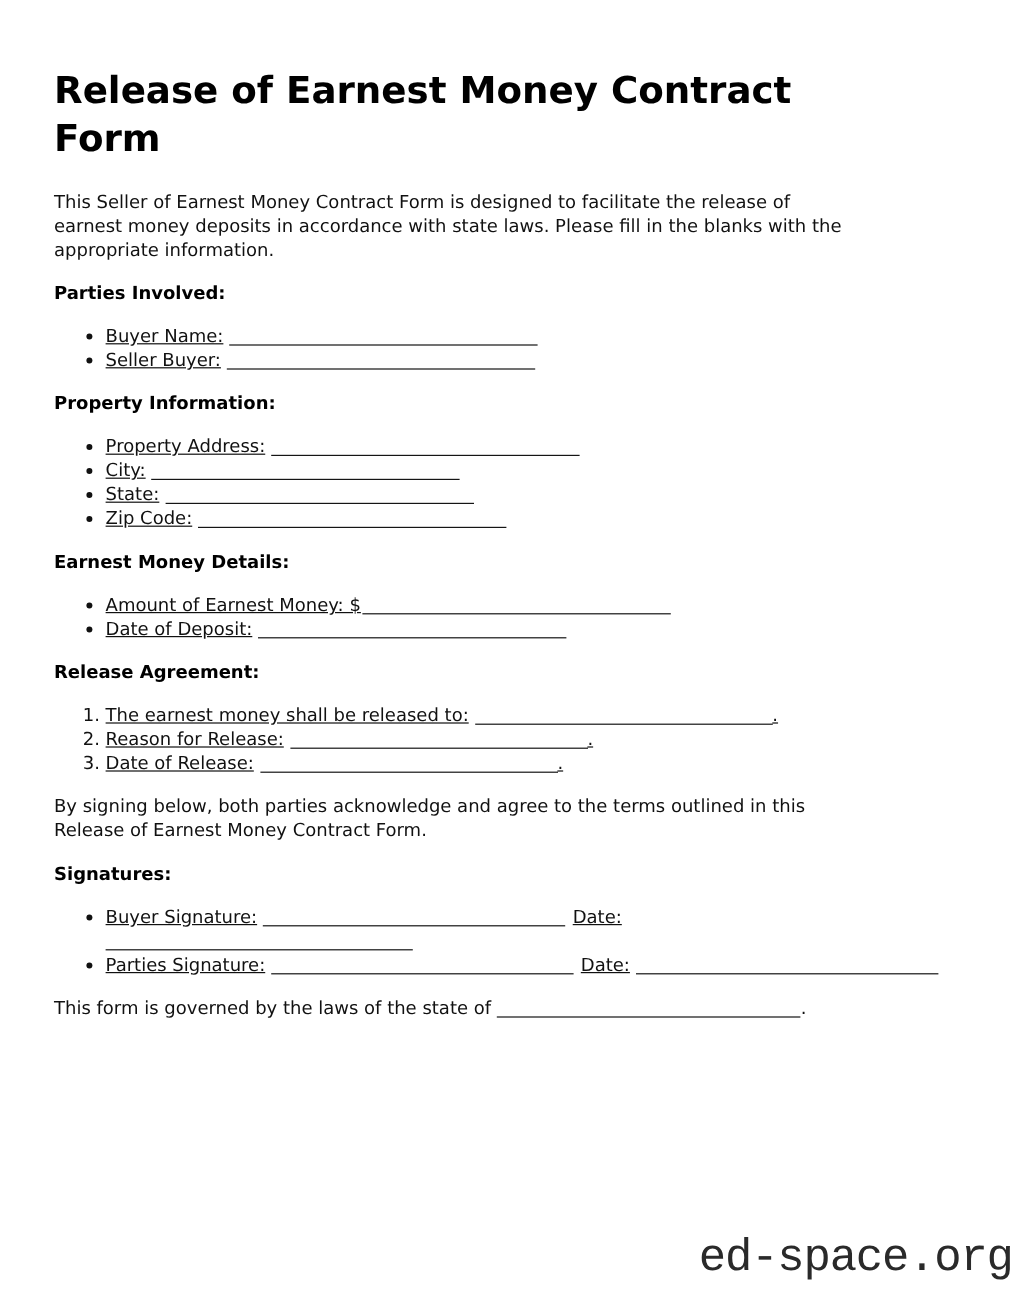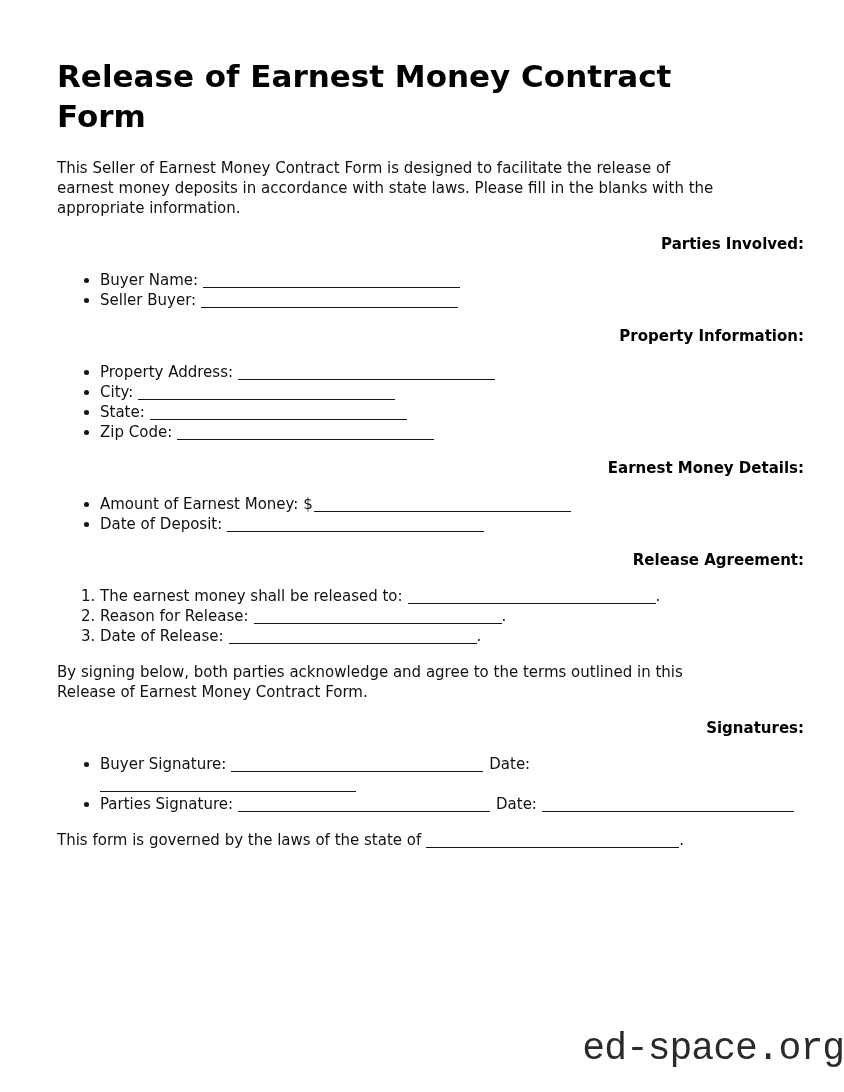--- a/index.html
+++ b/index.html
@@ -1,42 +1,42 @@
 <!DOCTYPE html>
 <html><head>
 <meta charset="utf-8">
 <style>
   html,body{margin:0;padding:0;background:#ffffff;}
   .page{
     position:relative;
     width:844px;height:1092px;
     box-sizing:border-box;
-    padding:56px 40px 0 57px;
+    padding:56px 40px 0 45px;
     background:#ffffff;
     font-family:"DejaVu Sans","Liberation Sans",sans-serif;
     color:#111111;
     font-size:15px;line-height:20px;
     overflow:hidden;
   }
   h1.doc-title{
     margin:0 0 22px 0;
     font-size:31px;line-height:40px;
     font-weight:bold;color:#000000;
     white-space:pre-line;
     letter-spacing:0;
   }
   p.para{margin:16px 0;white-space:pre-line;}
   h2.sec{
     margin:16px 0;
     font-size:15px;line-height:20px;
-    font-weight:bold;color:#000000;text-align:right;
+    font-weight:bold;color:#000000;
   }
   ul.blist{margin:16px 0;padding:0 0 0 43px;list-style:disc;}
   ol.nlist{margin:16px 0;padding:0 0 0 43px;list-style:decimal;}
-  li{line-height:20px;}
+  li{line-height:20px;text-decoration:underline;}
   .blank{
     display:inline-block;
     border-bottom:1.6px solid #151515;
     height:13px;
     transform:translateY(3px);
     margin-left:5px;
   }
   .w257{width:257px}
   .w248{width:248px}
   .w252{width:252px}

